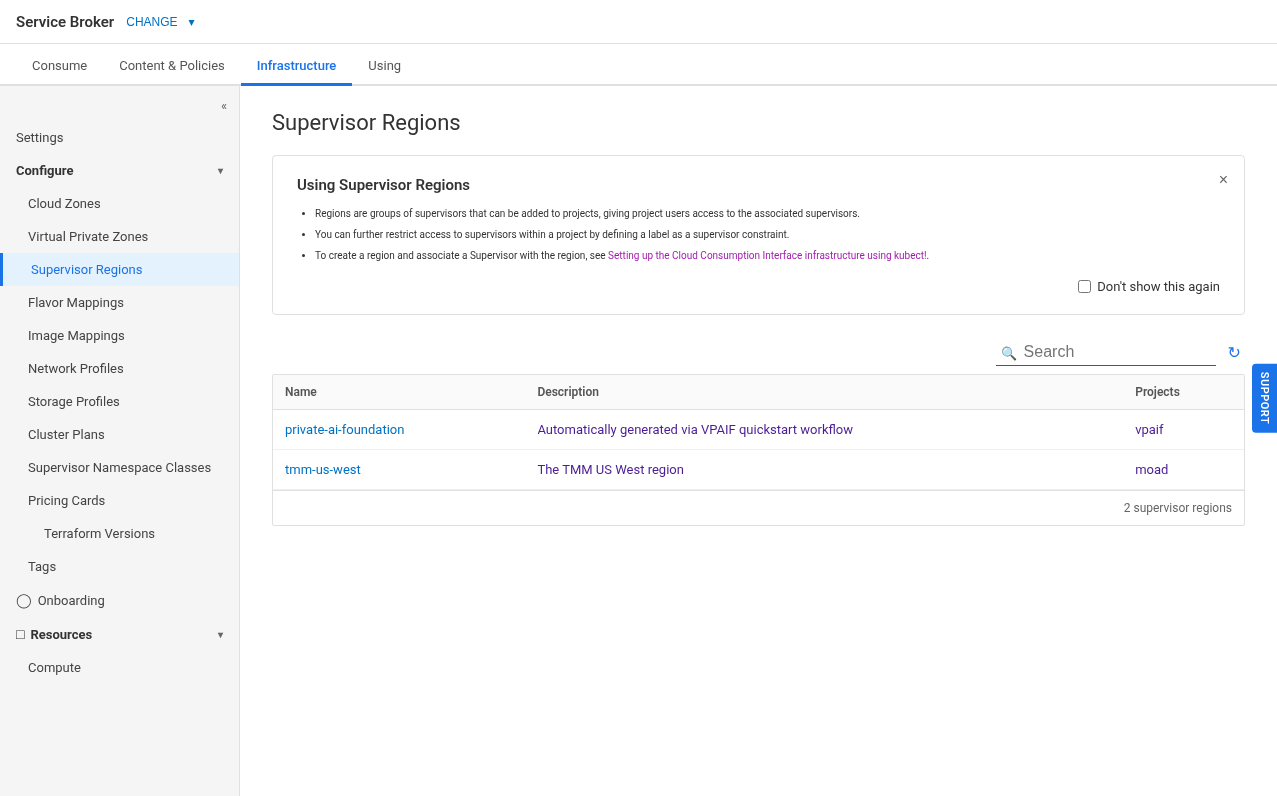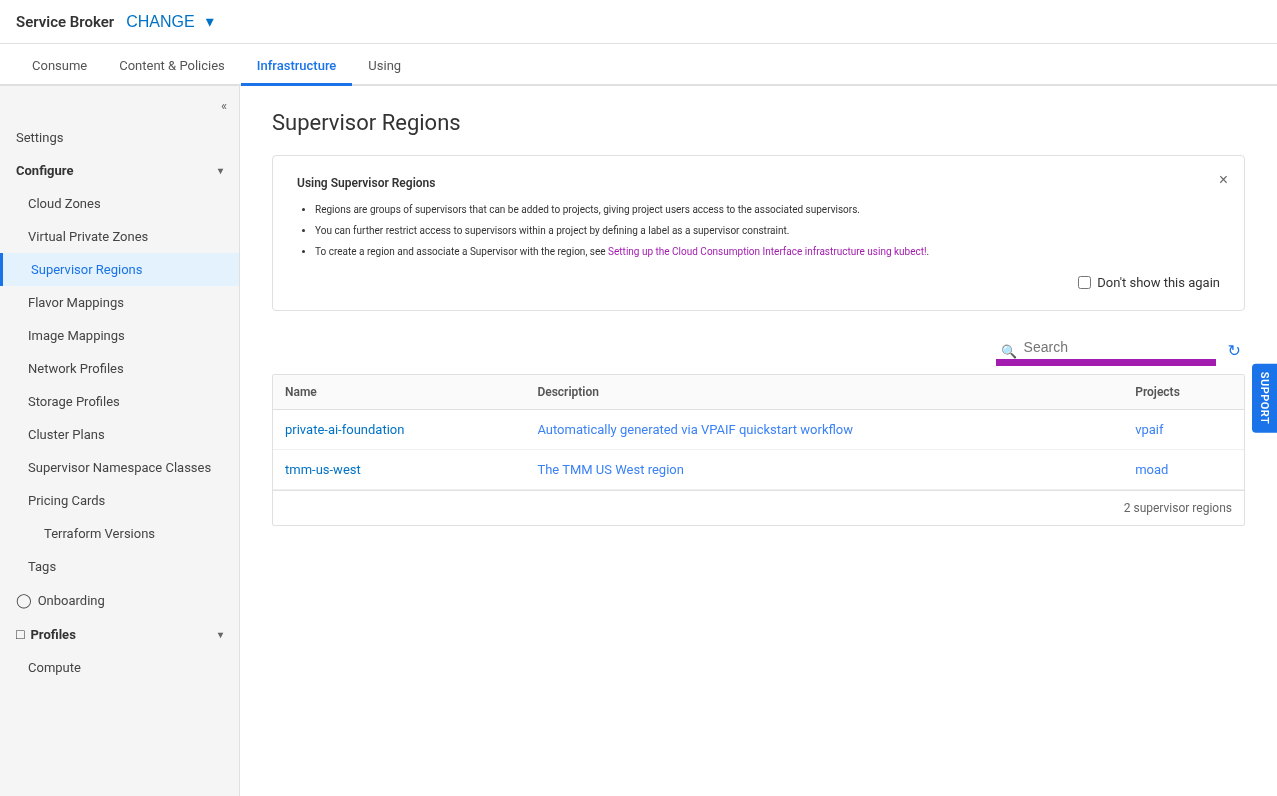--- a/index.html
+++ b/index.html
@@ -6,21 +6,21 @@
     body { font-family: -apple-system, BlinkMacSystemFont, 'Segoe UI', Roboto, sans-serif; font-size: 13px; color: #333; background: #fff; height: 796px; overflow: hidden; display: flex; flex-direction: column; }
 
     
     .top-bar {
       display: flex; align-items: center; padding: 0 16px; height: 44px;
       border-bottom: 1px solid #e0e0e0; background: #fff; flex-shrink: 0;
     }
     .app-title { font-size: 15px; font-weight: 600; color: #333; margin-right: 12px; }
     .change-btn {
       display: flex; align-items: center; gap: 11px;
-      color: #0072c6; font-size: 16px; cursor: pointer; border: none; background: none; padding: 0;
+      color: #0072c6; font-size: 12px; cursor: pointer; border: none; background: none; padding: 0;
     }
 
     
     .nav-tabs {
       display: flex; align-items: flex-end; padding: 0 16px;
       border-bottom: 2px solid #e0e0e0; background: #fff; flex-shrink: 0; height: 42px;
     }
     .nav-tab {
       padding: 10px 16px; cursor: pointer; font-size: 13px; color: #555;
       border-bottom: 3px solid transparent; margin-bottom: -2px;
@@ -51,49 +51,49 @@
     .content-area { flex: 1; overflow-y: auto; padding: 24px 32px; background: #fff; }
 
     
     .page-title { font-size: 22px; font-weight: 400; color: #333; margin-bottom: 20px; }
 
     
     .info-box {
       border: 1px solid #e0e0e0; border-radius: 4px; padding: 20px 24px;
       margin-bottom: 24px; position: relative; background: #fff;
     }
-    .info-box-title { font-size: 12px; font-weight: 600; color: #333; margin-bottom: 12px; }
+    .info-box-title { font-size: 15px; font-weight: 600; color: #333; margin-bottom: 12px; }
     .info-box ul { padding-left: 18px; }
     .info-box ul li { margin-bottom: 6px; font-size: 10px; color: #333; line-height: 1.5; }
     .info-box ul li a { color: #a21caf; text-decoration: none; }
     .info-box-close {
       position: absolute; top: 16px; right: 16px; cursor: pointer;
       font-size: 16px; color: #666; border: none; background: none; line-height: 1;
     }
     .info-box-footer { display: flex; justify-content: flex-end; margin-top: 16px; align-items: center; gap: 8px; }
     .checkbox-label { display: flex; align-items: center; gap: 6px; font-size: 13px; color: #333; cursor: pointer; }
 
     
     .table-controls { display: flex; justify-content: flex-end; align-items: center; gap: 8px; margin-bottom: 8px; }
     .search-input {
-      border: none; border-bottom: 7px solid #a21caf; padding: 4px 8px 4px 28px;
-      font-size: 14px; width: 220px; outline: none; background: transparent;
+      border: none; border-bottom: 1px solid #a21caf; padding: 4px 8px 4px 28px;
+      font-size: 16px; width: 220px; outline: none; background: transparent;
     }
     .search-wrapper { position: relative; }
     .search-icon-pos { position: absolute; left: 6px; top: 50%; transform: translateY(-50%); color: #999; font-size: 13px; }
     .refresh-btn { background: none; border: none; cursor: pointer; color: #1a73e8; font-size: 16px; padding: 4px; }
 
     
     .data-table { width: 100%; border-collapse: collapse; font-size: 13px; }
     .data-table thead tr { border-bottom: 1px solid #e0e0e0; }
     .data-table th {
       text-align: left; padding: 10px 12px; font-weight: 600; color: #555;
       background: #fafafa; font-size: 12px;
     }
-    .data-table td { padding: 12px 12px; border-bottom: 1px solid #f0f0f0; color: #3b82f6; }
+    .data-table td { padding: 12px 12px; border-bottom: 1px solid #f0f0f0; color: #4c1d95; }
     .data-table td:first-child { color: #0072c6; cursor: pointer; }
 
     
     .table-footer { display: flex; justify-content: flex-end; padding: 10px 12px; font-size: 12px; color: #666; border-top: 1px solid #e0e0e0; }
 
     .support-sidebar {
       position: fixed; right: 0; top: 50%; transform: translateY(-50%);
       background: #1a73e8; color: #fff; font-size: 11px; font-weight: 600;
       padding: 8px 6px; cursor: pointer; letter-spacing: 0.5px;
       border-radius: 4px 0 0 4px; writing-mode: vertical-lr;
@@ -173,21 +173,21 @@
     <div class="sidebar-item">
       <span style="display:inline-flex;align-items:center;gap:6px;">
         <span style="font-size:14px;">◯</span>
         <span>Onboarding</span>
       </span>
     </div>
 
     <div class="sidebar-item section-header">
       <span style="display:inline-flex;align-items:center;gap:6px;">
         <span style="font-size:14px;">□</span>
-        <span>Profiles</span>
+        <span>Resources</span>
       </span>
       <span class="chevron">▾</span>
     </div>
     <div class="sidebar-item" style="padding-left:28px;">
       <span>Compute</span>
     </div>
   </div>
 
   <div class="content-area">
     <h1 class="page-title">Supervisor Regions</h1>

